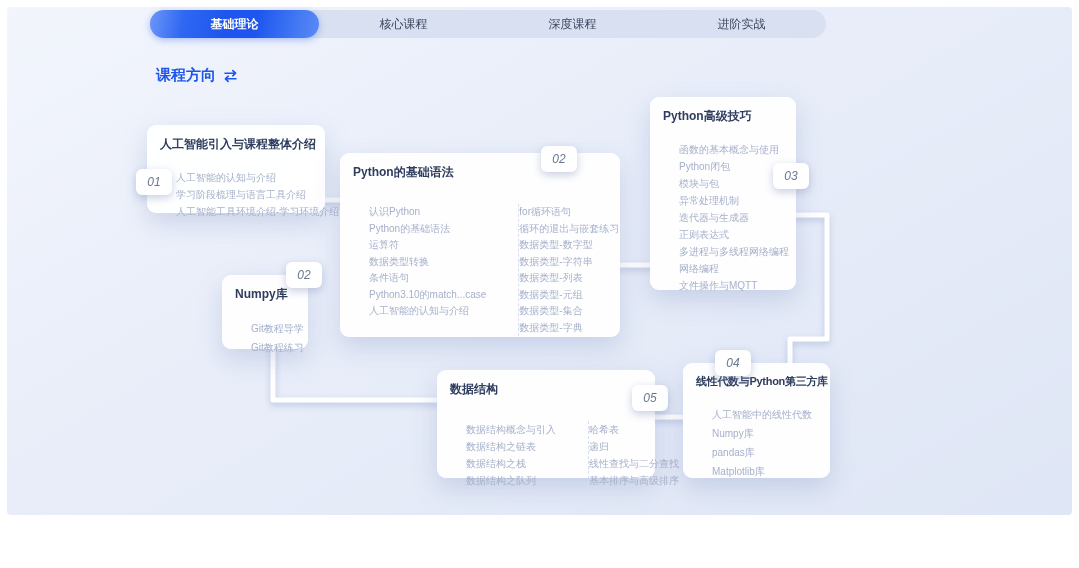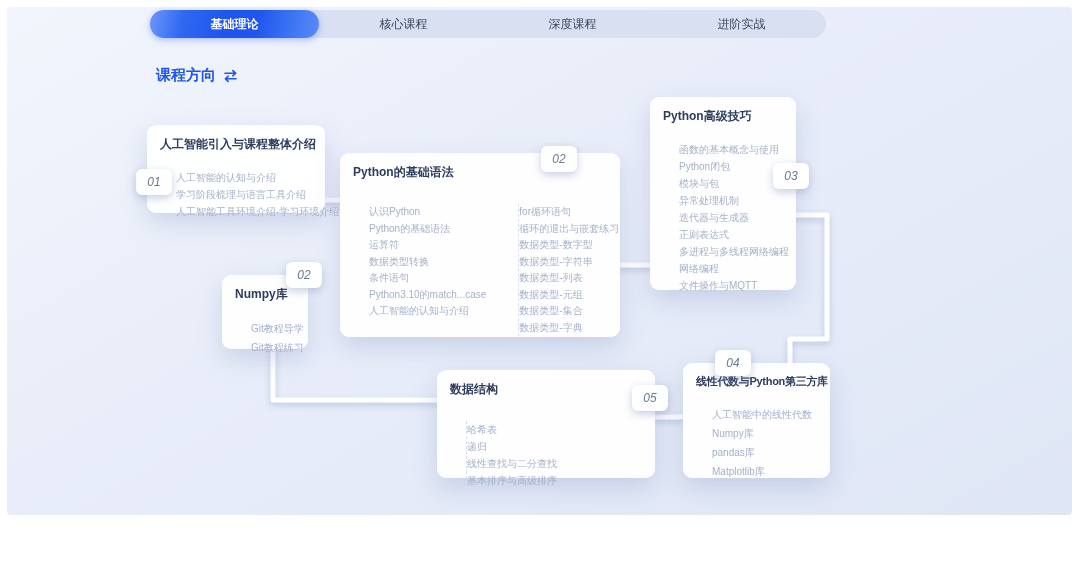--- a/index.html
+++ b/index.html
@@ -163,20 +163,26 @@
   <ul>
       <li>Git教程导学</li>
       <li>Git教程练习</li>
     </ul>
 </div>
 
 <div class="card card-05">
   <div class="badge">05</div>
   <h3>数据结构</h3>
   <div class="cols">
+    <ul class="col-l">
+        <li>数据结构概念与引入</li>
+        <li>数据结构之链表</li>
+        <li>数据结构之栈</li>
+        <li>数据结构之队列</li>
+      </ul>
     <ul class="col-r">
         <li>哈希表</li>
         <li>递归</li>
         <li>线性查找与二分查找</li>
         <li>基本排序与高级排序</li>
       </ul>
   </div>
 </div>
 
 <div class="card card-04">

